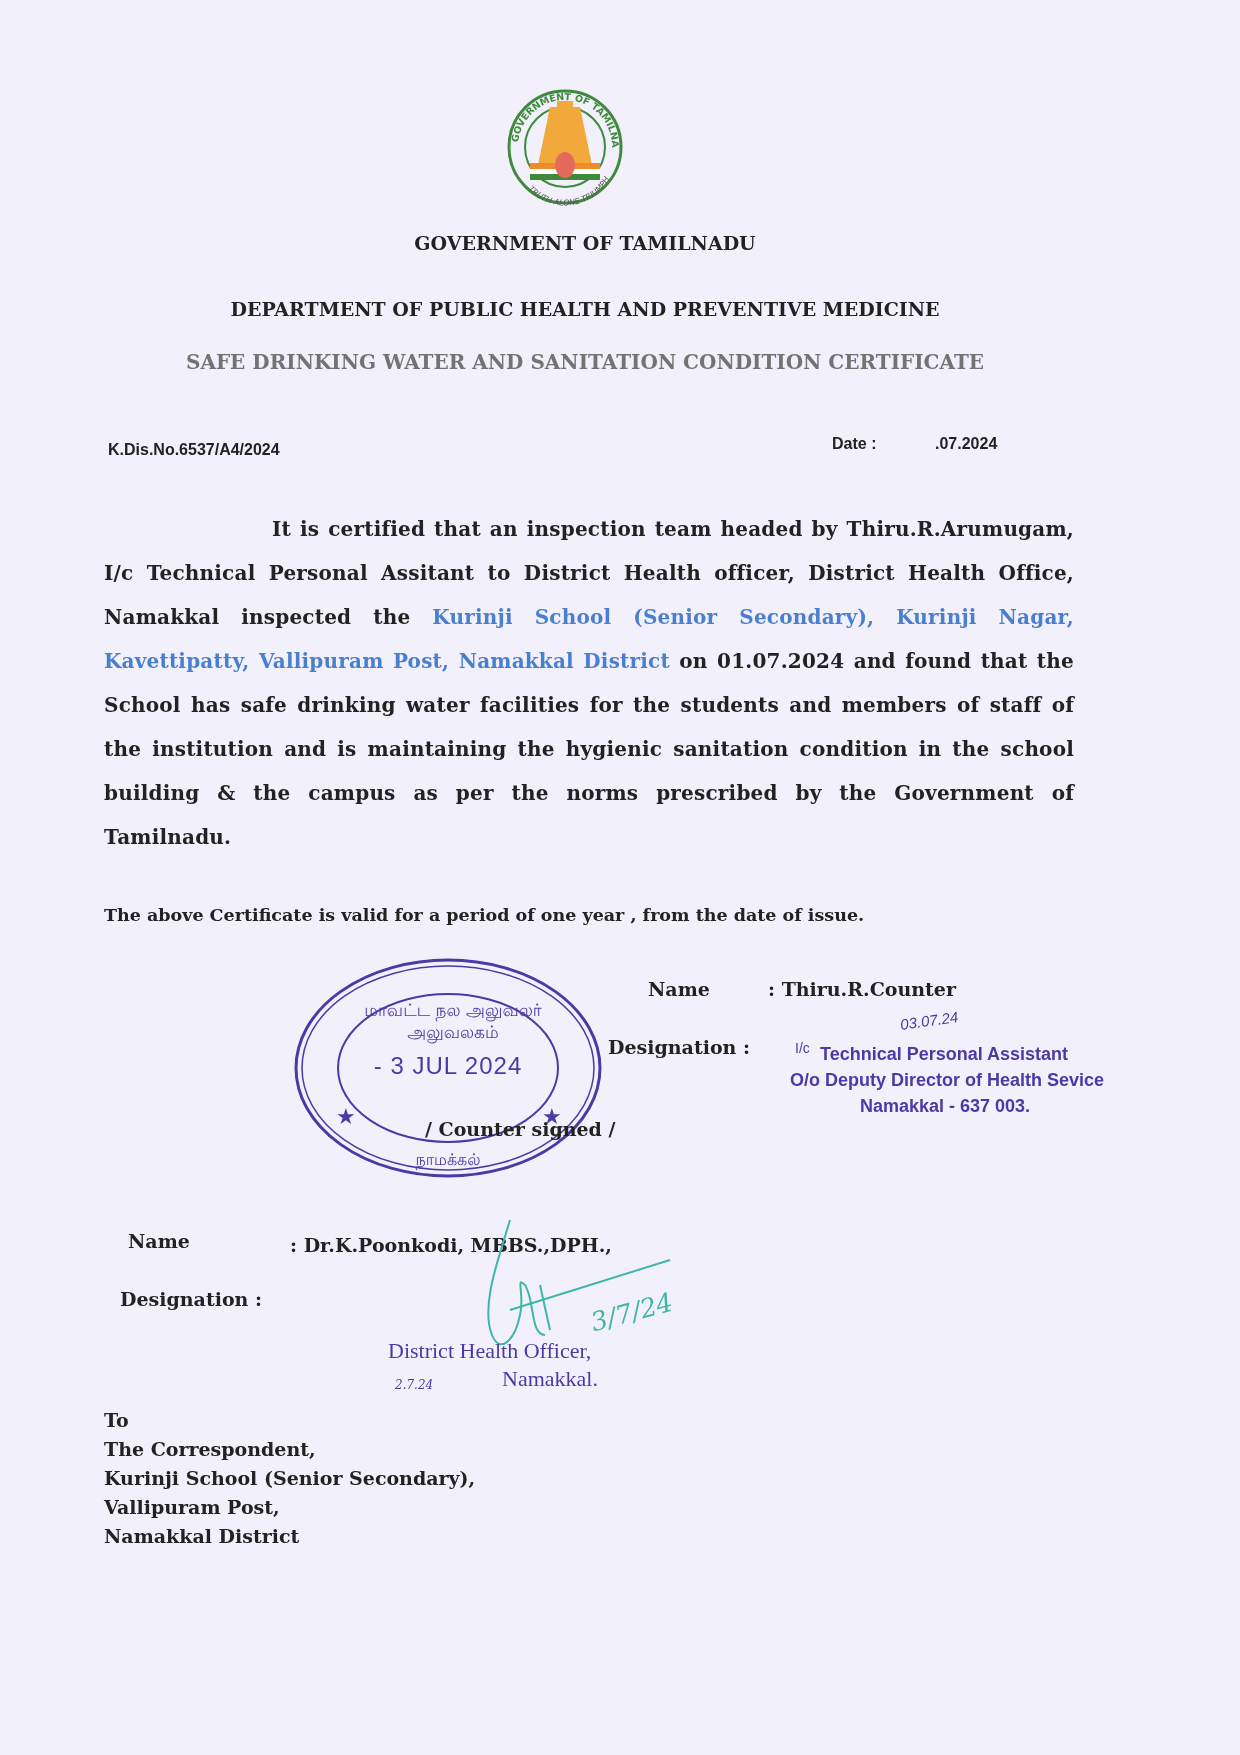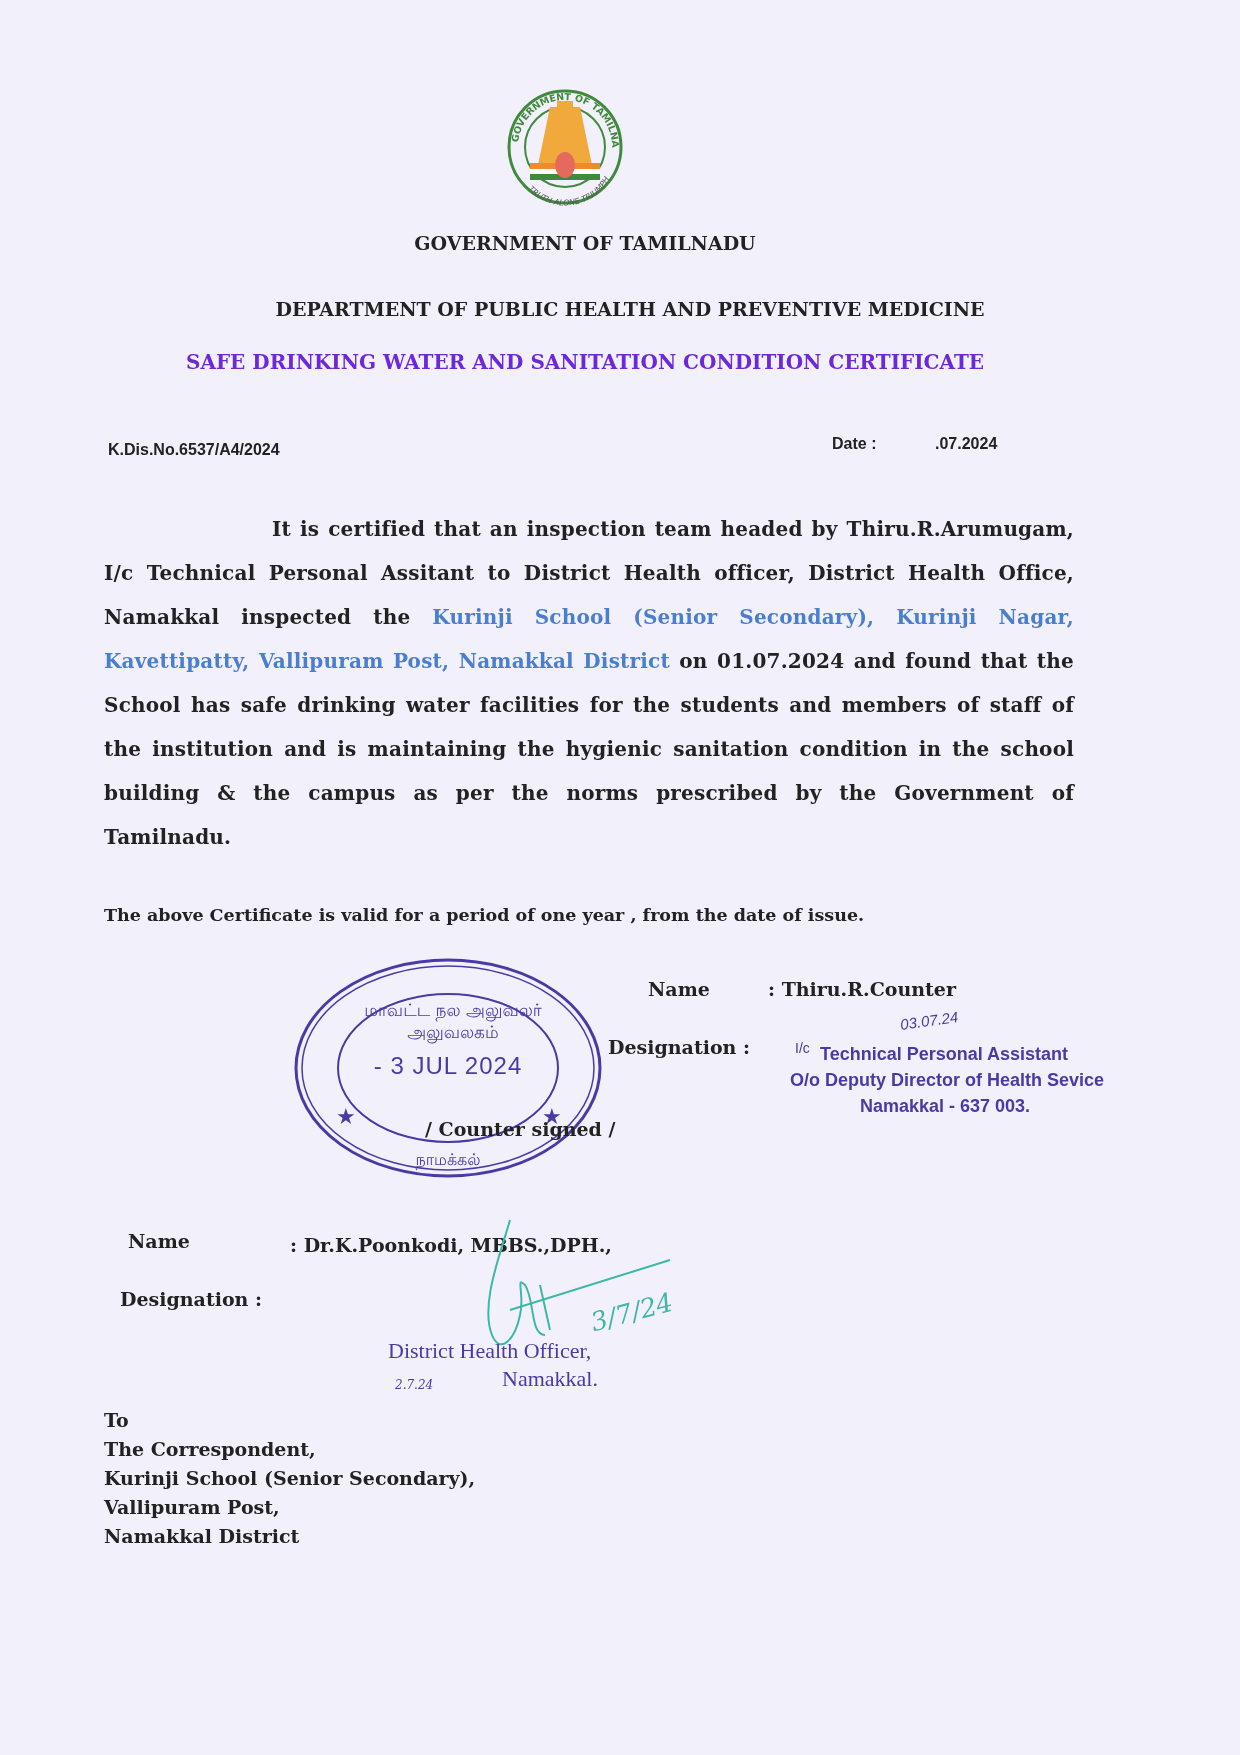--- a/index.html
+++ b/index.html
@@ -1,22 +1,22 @@
 <!DOCTYPE html>
 <html><head>
 <meta charset="utf-8">
 <style>
   html,body{margin:0;padding:0;}
   body{width:1240px;height:1755px;background:#f2f1fb;position:relative;overflow:hidden;
        font-family:"DejaVu Serif","Liberation Serif",serif;color:#222;}
   .abs{position:absolute;}
   #emblem{left:500px;top:85px;width:130px;height:130px;}
   .h1{left:0;width:1170px;text-align:center;top:232px;font-size:19px;font-weight:bold;}
-  .h2{left:0;width:1170px;text-align:center;top:298px;font-size:19px;font-weight:bold;padding-left:45px;}
-  .h3{left:0;width:1170px;text-align:center;top:350px;font-size:20px;font-weight:bold;color:#6d28d9;}
+  .h2{left:0;width:1170px;text-align:center;top:298px;font-size:19px;font-weight:bold;}
+  .h3{left:0;width:1170px;text-align:center;top:350px;font-size:20px;font-weight:bold;color:#737373;}
   .ref{left:108px;top:441px;font-size:16px;font-weight:bold;font-family:"Liberation Sans",sans-serif;}
   .datel{left:832px;top:435px;font-size:16px;font-weight:bold;font-family:"Liberation Sans",sans-serif;}
   .datev{left:935px;top:435px;font-size:16px;font-weight:bold;font-family:"Liberation Sans",sans-serif;}
   .body{left:104px;top:507px;width:970px;font-size:20px;font-weight:bold;line-height:44px;text-align:justify;
         font-family:"DejaVu Serif",serif;letter-spacing:0.2px;}
   .body .ind{display:inline-block;width:168px;}
   .hl{color:#4a7fcf;}
   .valid{left:104px;top:905px;font-size:17.5px;font-weight:bold;}
   .lbl{font-size:19px;font-weight:bold;}
   .stamp-c{color:#4b3aa6;}

